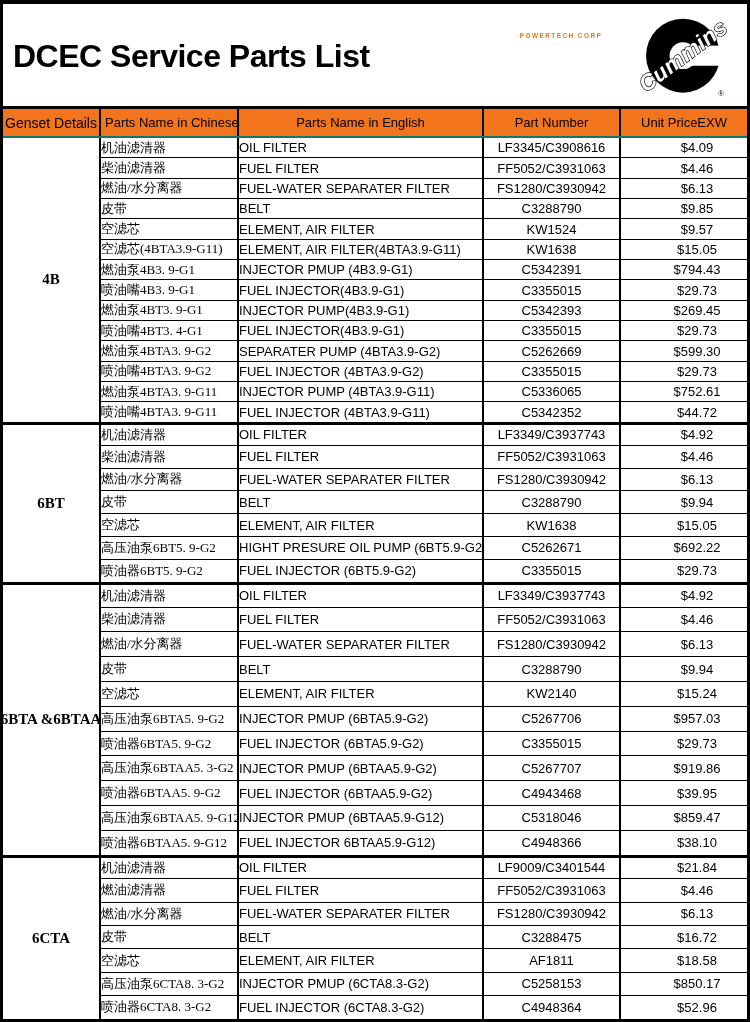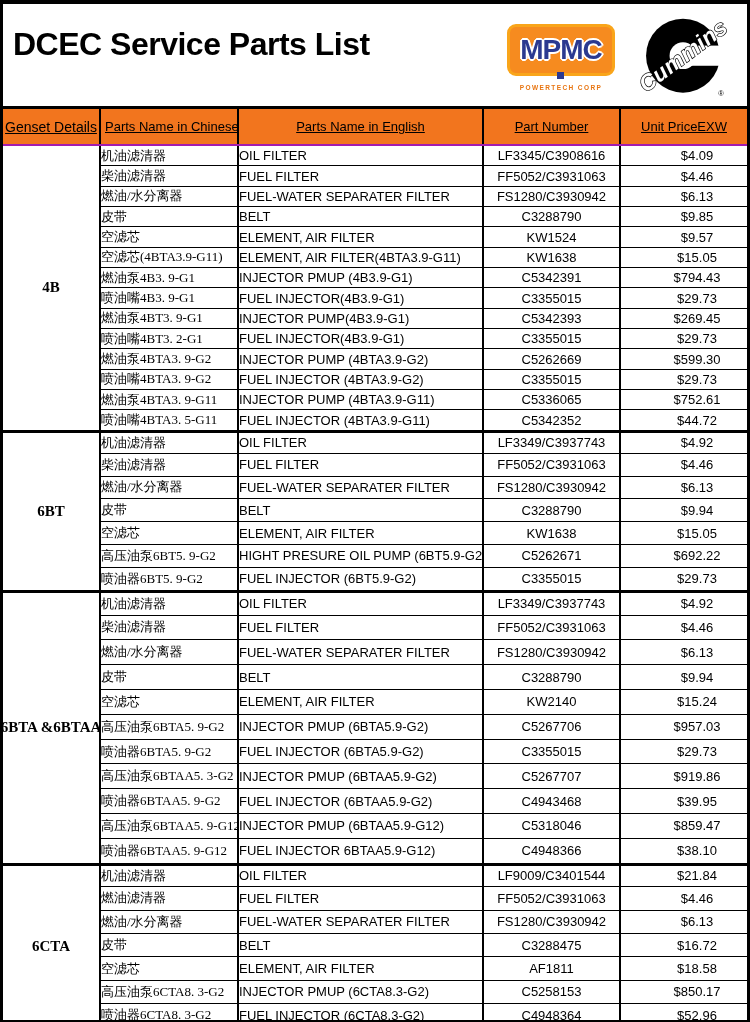--- a/index.html
+++ b/index.html
@@ -4,41 +4,41 @@
 <style>
   html,body{margin:0;padding:0;background:#888;}
   .page{
     position:relative; width:750px; height:1022px; margin:0 auto;
     background:#fff; box-sizing:border-box;
     border:3px solid #000; border-top-width:4px; border-bottom-width:2px;
     font-family:"Liberation Sans","DejaVu Sans",sans-serif; overflow:hidden;
   }
   
   .masthead{height:102px; display:flex; align-items:flex-start; padding:0 6px 0 10px; box-sizing:border-box;}
-  .title{flex:1; font-weight:bold; font-size:32px; letter-spacing:-0.5px; color:#000; margin-top:22px; white-space:nowrap;}
+  .title{flex:1; font-weight:bold; font-size:32px; letter-spacing:-0.5px; color:#000; margin-top:34px; white-space:nowrap;}
   .mpmc{width:128px; text-align:center; margin-top:20px;}
   .mpmc-badge{
     position:relative; width:108px; height:52px; margin:0 auto;
     background:#F68B1F; border:3px solid #F9A51A; border-radius:9px;
     display:flex; align-items:center; justify-content:center; box-sizing:border-box;
   }
   .mpmc-badge .mpmc-name{
     font-weight:bold; font-size:28px; letter-spacing:-1px; color:#2B3990;
     text-shadow:-2px 0 #fff,2px 0 #fff,0 -2px #fff,0 2px #fff,-1px -1px #fff,1px 1px #fff,-1px 1px #fff,1px -1px #fff;
   }
   .mpmc-dot{position:absolute; left:46%; bottom:-6px; width:7px; height:7px; background:#2B3990;}
   .mpmc-sub{margin-top:8px; font-size:6.5px; letter-spacing:1.4px; color:#E87511; font-weight:bold; white-space:nowrap;}
   .cummins{width:116px; text-align:center; margin-top:8px;}
   .cummins svg{overflow:visible; display:block; margin:0 auto;}
   .genuine{font-weight:bold; font-size:17px; color:#000; white-space:nowrap; margin-top:12px; letter-spacing:-0.3px;}
   
   .thead{
     display:grid; grid-template-columns:98px 138px 245px 137px 126px;
-    height:40px; box-sizing:border-box;
-    border-top:3px solid #000; border-bottom:2px solid #a21caf; background:#F2751E;text-decoration:underline;
+    height:32px; box-sizing:border-box;
+    border-top:3px solid #000; border-bottom:2px solid #0f766e; background:#F2751E;
   }
   .th{
     background:#F2751E; color:#000; font-size:13px;
     display:flex; align-items:center; justify-content:center;
     border-right:2px solid #000; box-sizing:border-box; white-space:nowrap; overflow:hidden;
   }
   .th:last-child{border-right:none;}
   .th.left{justify-content:flex-start; padding-left:4px;}
   .th:first-child{font-size:14px;}
   .section{display:grid; grid-template-columns:98px 138px 245px 137px 126px;}
@@ -63,24 +63,20 @@
 </style>
 </head>
 <body>
 
 <div class="page">
 
   <div class="masthead">
     <div class="title">DCEC Service Parts List</div>
 
     <div class="mpmc">
-      <div class="mpmc-badge">
-        <span class="mpmc-name">MPMC</span>
-        <span class="mpmc-dot"></span>
-      </div>
       <div class="mpmc-sub">POWERTECH CORP</div>
     </div>
 
     <div class="cummins">
       <svg width="84" height="84" viewBox="0 0 100 100">
         <circle cx="50" cy="52" r="44" fill="#000"></circle>
         <circle cx="50" cy="52" r="16" fill="#fff"></circle>
         <rect x="50" y="40" width="52" height="24" fill="#fff"></rect>
         <text x="50" y="61" text-anchor="middle" transform="rotate(-37 50 52)" font-family="Liberation Sans, DejaVu Sans, sans-serif" font-size="26.5" font-style="italic" font-weight="bold" fill="#ffffff" stroke="#000000" stroke-width="1.6" paint-order="stroke" letter-spacing="0.5">Cummins</text>
         <text x="92" y="100" font-size="9" fill="#000">®</text>
@@ -129,37 +125,37 @@
         <div class="cell pn">C5342391</div>
         <div class="cell price">$794.43</div>
         <div class="cell cn">喷油嘴4B3. 9-G1</div>
         <div class="cell en">FUEL INJECTOR(4B3.9-G1)</div>
         <div class="cell pn">C3355015</div>
         <div class="cell price">$29.73</div>
         <div class="cell cn">燃油泵4BT3. 9-G1</div>
         <div class="cell en">INJECTOR PUMP(4B3.9-G1)</div>
         <div class="cell pn">C5342393</div>
         <div class="cell price">$269.45</div>
-        <div class="cell cn">喷油嘴4BT3. 2-G1</div>
+        <div class="cell cn">喷油嘴4BT3. 4-G1</div>
         <div class="cell en">FUEL INJECTOR(4B3.9-G1)</div>
         <div class="cell pn">C3355015</div>
         <div class="cell price">$29.73</div>
         <div class="cell cn">燃油泵4BTA3. 9-G2</div>
-        <div class="cell en">INJECTOR PUMP (4BTA3.9-G2)</div>
+        <div class="cell en">SEPARATER PUMP (4BTA3.9-G2)</div>
         <div class="cell pn">C5262669</div>
         <div class="cell price">$599.30</div>
         <div class="cell cn">喷油嘴4BTA3. 9-G2</div>
         <div class="cell en">FUEL INJECTOR (4BTA3.9-G2)</div>
         <div class="cell pn">C3355015</div>
         <div class="cell price">$29.73</div>
         <div class="cell cn">燃油泵4BTA3. 9-G11</div>
         <div class="cell en">INJECTOR PUMP (4BTA3.9-G11)</div>
         <div class="cell pn">C5336065</div>
         <div class="cell price">$752.61</div>
-        <div class="cell cn">喷油嘴4BTA3. 5-G11</div>
+        <div class="cell cn">喷油嘴4BTA3. 9-G11</div>
         <div class="cell en">FUEL INJECTOR (4BTA3.9-G11)</div>
         <div class="cell pn">C5342352</div>
         <div class="cell price">$44.72</div>
       </div>
       <div class="section sec-1">
         <div class="cell genset" style="grid-row: 1 / span 7;">6BT</div>
         <div class="cell cn">机油滤清器</div>
         <div class="cell en">OIL FILTER</div>
         <div class="cell pn">LF3349/C3937743</div>
         <div class="cell price">$4.92</div>

